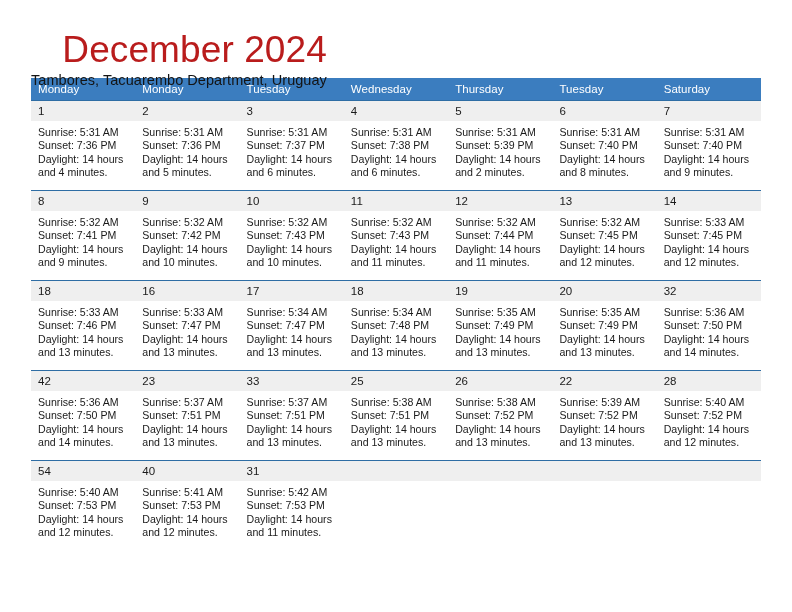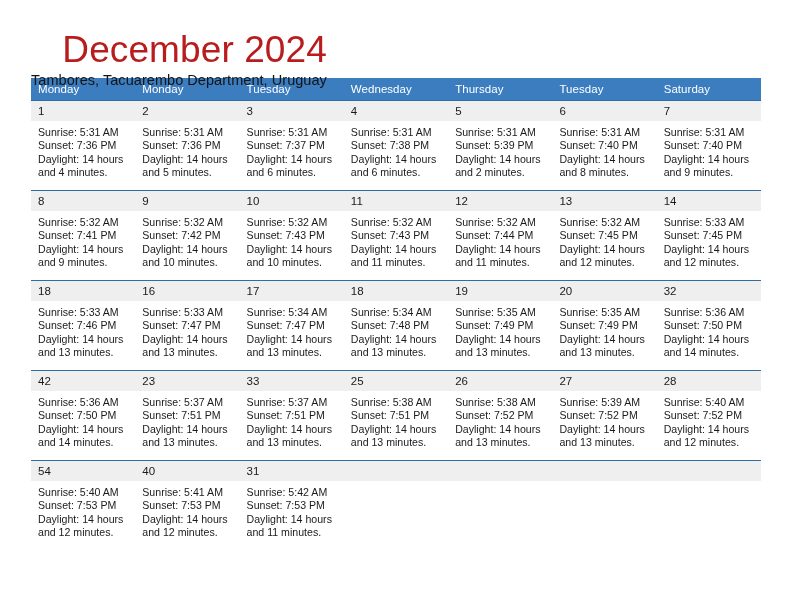--- a/index.html
+++ b/index.html
@@ -398,21 +398,21 @@
           <td>
             <div class="daynum">26</div>
             <div class="cell-body">
               <div>Sunrise: 5:38 AM</div>
               <div>Sunset: 7:52 PM</div>
               <div>Daylight: 14 hours</div>
               <div>and 13 minutes.</div>
             </div>
           </td>
           <td>
-            <div class="daynum">27</div>
+            <div class="daynum">22</div>
             <div class="cell-body">
               <div>Sunrise: 5:39 AM</div>
               <div>Sunset: 7:52 PM</div>
               <div>Daylight: 14 hours</div>
               <div>and 13 minutes.</div>
             </div>
           </td>
           <td>
             <div class="daynum">28</div>
             <div class="cell-body">

